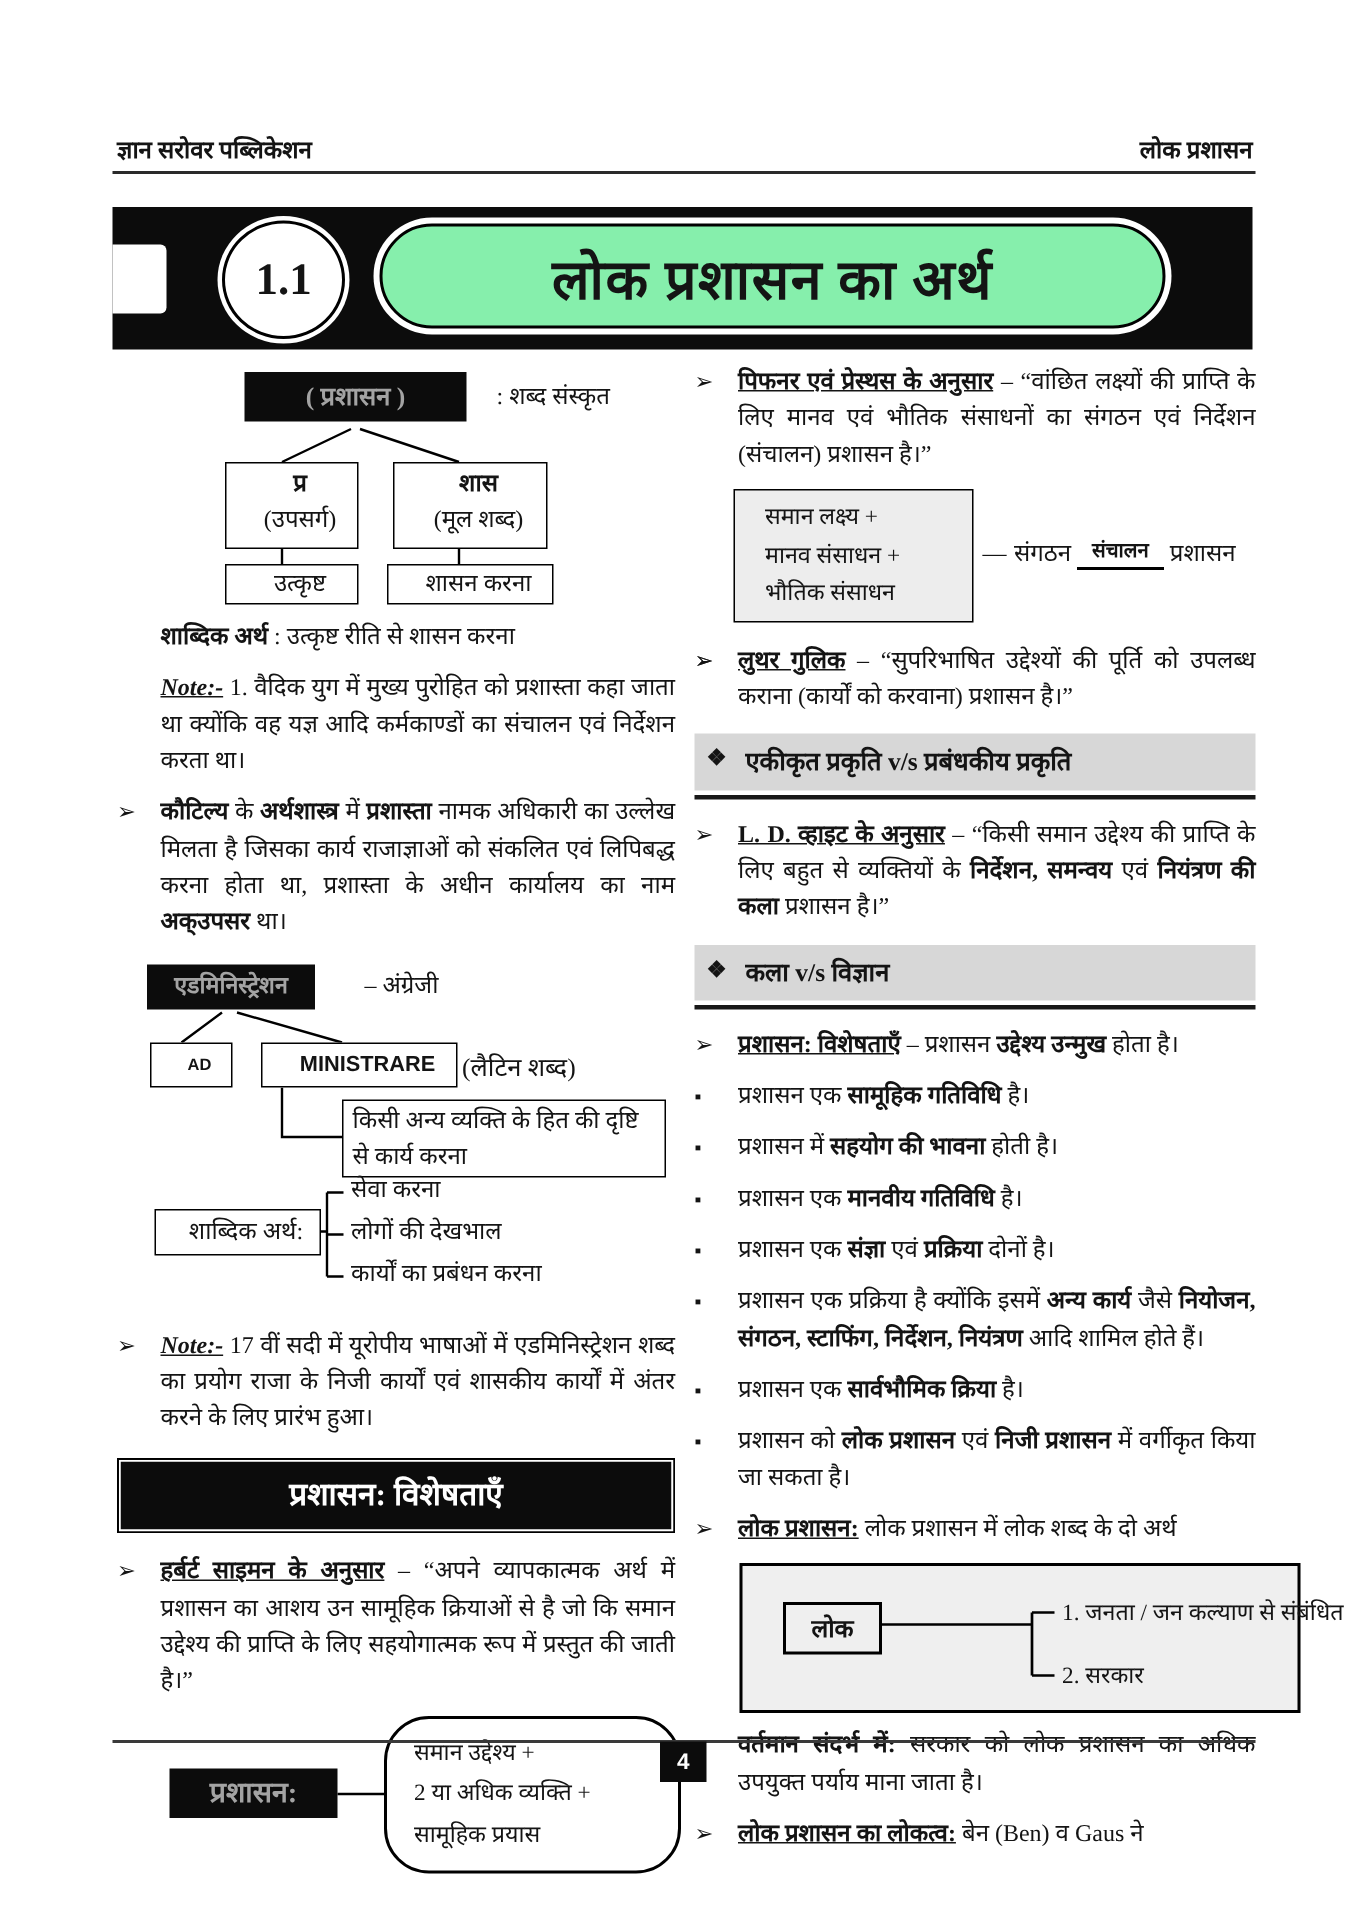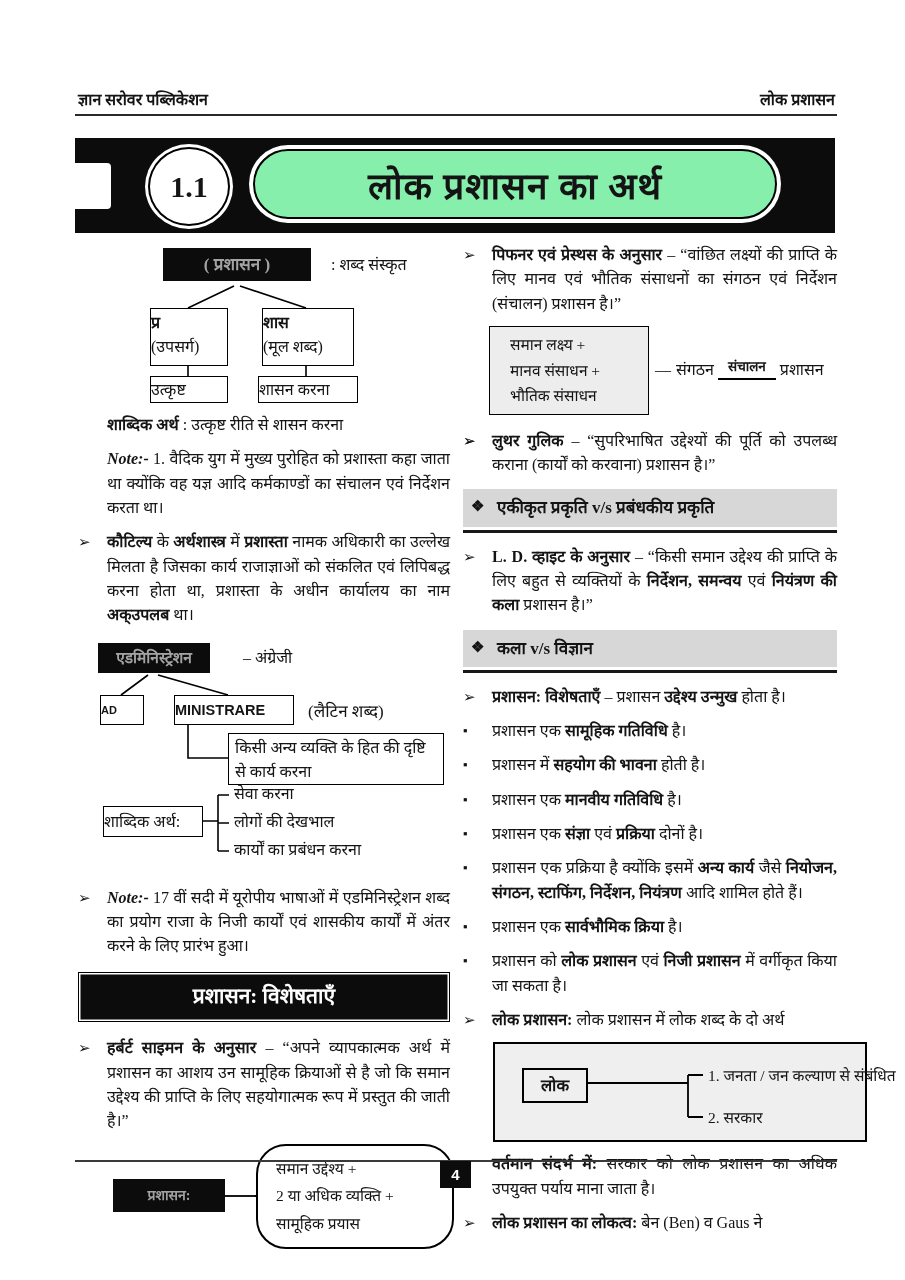--- a/index.html
+++ b/index.html
@@ -1,19 +1,19 @@
 <!DOCTYPE html>
 <html><head>
 <meta charset="utf-8">
 <style>
   html,body{margin:0;padding:0;background:#fff;}
   .page{position:relative;width:905px;height:1280px;background:#fff;overflow:hidden;
         font-family:"Liberation Serif","DejaVu Serif",serif;color:#141414;}
   .b{font-weight:bold;}
-  .u{}
+  .u{text-decoration:underline;}
   .i{font-style:italic;}
 
   
   .hdr{position:absolute;top:88px;left:78px;right:70px;display:flex;justify-content:space-between;
        font-size:16px;font-weight:bold;}
   .hdr-rule{position:absolute;top:114px;left:75px;right:68px;border-top:2.2px solid #2a2a2a;}
 
   
   .banner{position:absolute;left:75px;top:138px;width:760px;height:95px;background:#0c0c0c;}
   .banner-notch{position:absolute;left:0;top:25px;width:36px;height:46px;background:#fff;border-radius:0 4px 4px 0;}
@@ -39,21 +39,21 @@
       padding:8px 0;margin:14px 0 14px 0;border:1.5px solid #000;box-shadow:0 0 0 1.5px #fff inset;}
 
   
   .sec-wrap{border-bottom:3.5px solid #181818;padding-bottom:2.5px;margin:12px 0 12px 0;}
   .sec-head{background:#d7d7d7;padding:6px 8px;font-size:17px;font-weight:bold;display:flex;}
   .sec-head .dm{width:26px;font-size:15px;}
 
   
   .dg{position:relative;}
   .dg svg{position:absolute;left:0;top:0;}
-  .bx{position:absolute;border:1.6px solid #000;background:#fff;text-align:left;}
+  .bx{position:absolute;border:1.6px solid #000;background:#fff;text-align:center;padding-left:11px;}
   .bx-black{position:absolute;background:#0c0c0c;color:#a3a3a3;font-weight:bold;text-align:center;}
   .dg1{height:168px;margin-top:2px;}
   .dg2{height:242px;margin:4px 0 6px 0;}
   .dg3{height:110px;margin-top:4px;}
   .round-box{position:absolute;border:2.2px solid #000;border-radius:30px;background:#fff;
       padding:9px 0 0 18px;text-align:left;line-height:1.8;font-size:15.5px;}
 
   
   .formula{display:flex;align-items:center;margin:10px 0 14px 26px;}
   .f-box{border:1.8px solid #000;background:#ededed;padding:5px 20px;line-height:1.65;font-size:15.5px;width:118px;}
@@ -109,21 +109,21 @@
       <div class="bx" style="left:72px;top:131px;width:76px;height:25px;line-height:25px;">उत्कृष्ट</div>
       <div class="bx" style="left:180px;top:131px;width:98px;height:25px;line-height:25px;">शासन करना</div>
     </div>
 
     <div class="para nomk"><span class="b">शाब्दिक अर्थ</span><span> : उत्कृष्ट रीति से शासन करना</span></div>
 
     <div class="para nomk"><span class="b u i">Note:-</span><span> 1. वैदिक युग में मुख्य पुरोहित को प्रशास्ता कहा जाता था क्योंकि वह यज्ञ आदि कर्मकाण्डों का संचालन एवं निर्देशन करता था।</span></div>
 
     <div class="para">
       <span class="mk">➢</span>
-      <span><span class="b">कौटिल्य</span><span> के </span><span class="b">अर्थशास्त्र</span><span> में </span><span class="b">प्रशास्ता</span><span> नामक अधिकारी का उल्लेख मिलता है जिसका कार्य राजाज्ञाओं को संकलित एवं लिपिबद्ध करना होता था, प्रशास्ता के अधीन कार्यालय का नाम </span><span class="b">अक्उपलब</span><span> था।</span></span>
+      <span><span class="b">कौटिल्य</span><span> के </span><span class="b">अर्थशास्त्र</span><span> में </span><span class="b">प्रशास्ता</span><span> नामक अधिकारी का उल्लेख मिलता है जिसका कार्य राजाज्ञाओं को संकलित एवं लिपिबद्ध करना होता था, प्रशास्ता के अधीन कार्यालय का नाम </span><span class="b">अक्उपसर</span><span> था।</span></span>
     </div>
 
     <div class="dg dg2">
       <svg width="372" height="242">
         <path d="M70,37 L43,57 M80,37 L150,57 M110,87 L110,120 L150,120" stroke="#000" stroke-width="1.6" fill="none"></path>
         <path d="M121,183 L140,183 M140,157 L140,213 M140,157 L151,157 M140,185 L151,185 M140,213 L151,213" stroke="#000" stroke-width="1.6" fill="none"></path>
       </svg>
       <div class="bx-black" style="left:20px;top:5px;width:112px;height:30px;line-height:30px;font-size:15.5px;">एडमिनिस्ट्रेशन</div>
       <div style="position:absolute;left:165px;top:8px;font-size:16px;">–    अंग्रेजी</div>
       <div class="bx b" style="left:22px;top:57px;width:42px;height:28px;line-height:28px;font-family:'Liberation Sans',sans-serif;font-size:11px;">AD</div>
@@ -145,21 +145,21 @@
 
     <div class="para">
       <span class="mk">➢</span>
       <span><span class="b u">हर्बर्ट साइमन के अनुसार</span><span> – “अपने व्यापकात्मक अर्थ में प्रशासन का आशय उन सामूहिक क्रियाओं से है जो कि समान उद्देश्य की प्राप्ति के लिए सहयोगात्मक रूप में प्रस्तुत की जाती है।”</span></span>
     </div>
 
     <div class="dg dg3">
       <svg width="372" height="110">
         <path d="M147,52 L178,52" stroke="#000" stroke-width="1.8" fill="none"></path>
       </svg>
-      <div class="bx-black" style="left:35px;top:35px;width:112px;height:33px;line-height:33px;font-size:14px;">प्रशासन:</div>
+      <div class="bx-black" style="left:35px;top:35px;width:112px;height:33px;line-height:33px;font-size:19px;">प्रशासन:</div>
       <div class="round-box" style="left:178px;top:0;width:176px;height:92px;">
         <div>समान उद्देश्य +</div>
         <div>2 या अधिक व्यक्ति +</div>
         <div>सामूहिक प्रयास</div>
       </div>
     </div>
   </div>
 
   <div class="col col-right">
 

